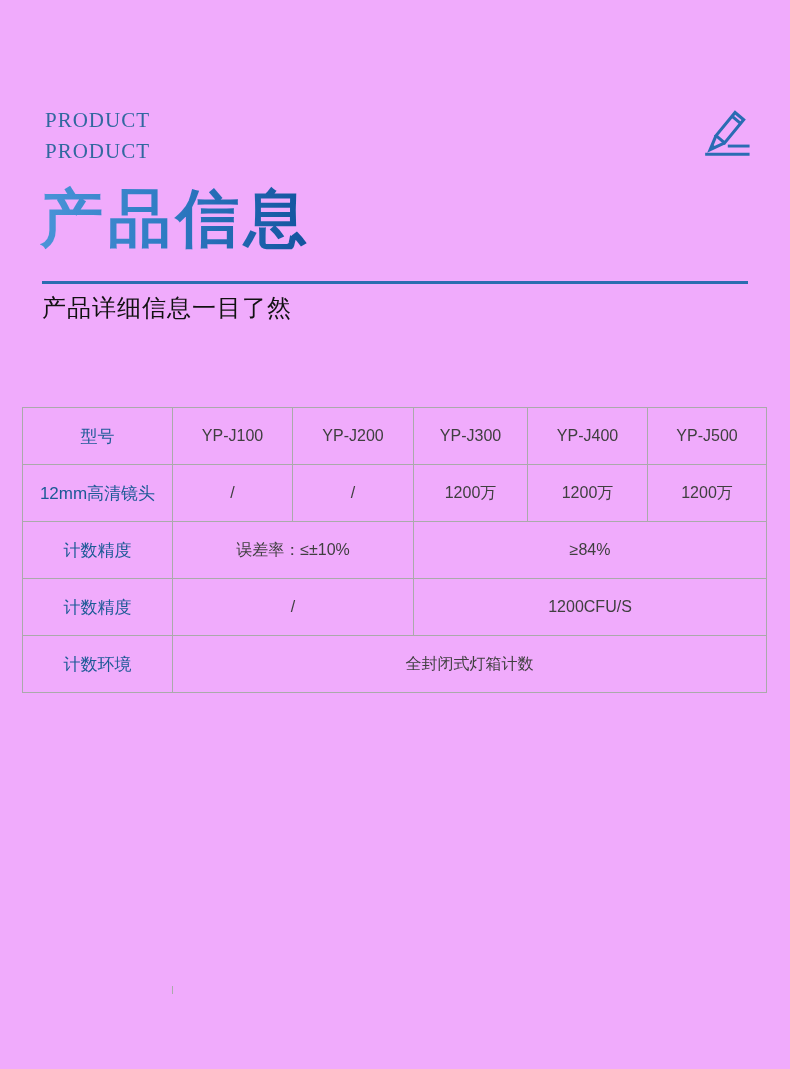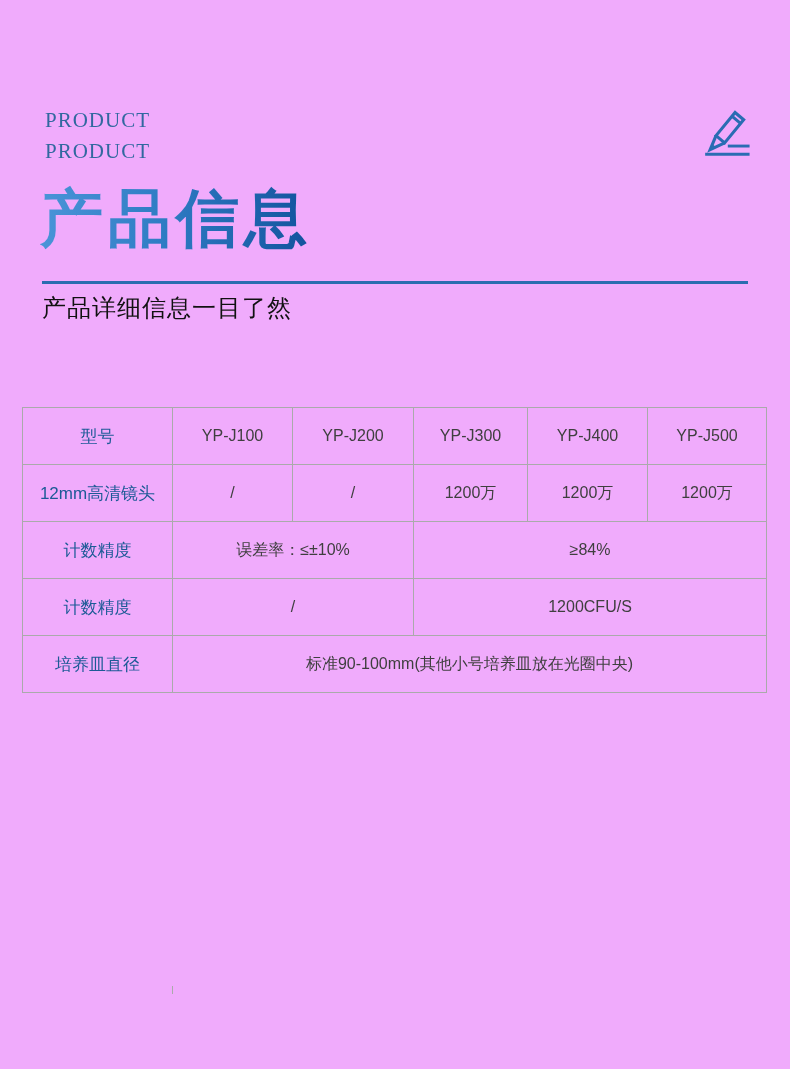--- a/index.html
+++ b/index.html
@@ -123,21 +123,21 @@
         <th class="row-label">计数精度</th>
         <td colspan="2">误差率：≤±10%</td>
         <td colspan="3">≥84%</td>
       </tr>
       <tr>
         <th class="row-label">计数精度</th>
         <td colspan="2">/</td>
         <td colspan="3">1200CFU/S</td>
       </tr>
       <tr>
-        <th class="row-label">培养皿直径</th>
-        <td colspan="5">标准90-100mm(其他小号培养皿放在光圈中央)</td>
+        <th class="row-label">计数环境</th>
+        <td colspan="5">全封闭式灯箱计数</td>
       </tr>
     </tbody>
   </table>
 
   <div class="tick-below"></div>
 
 </div>
 
 </body></html>

